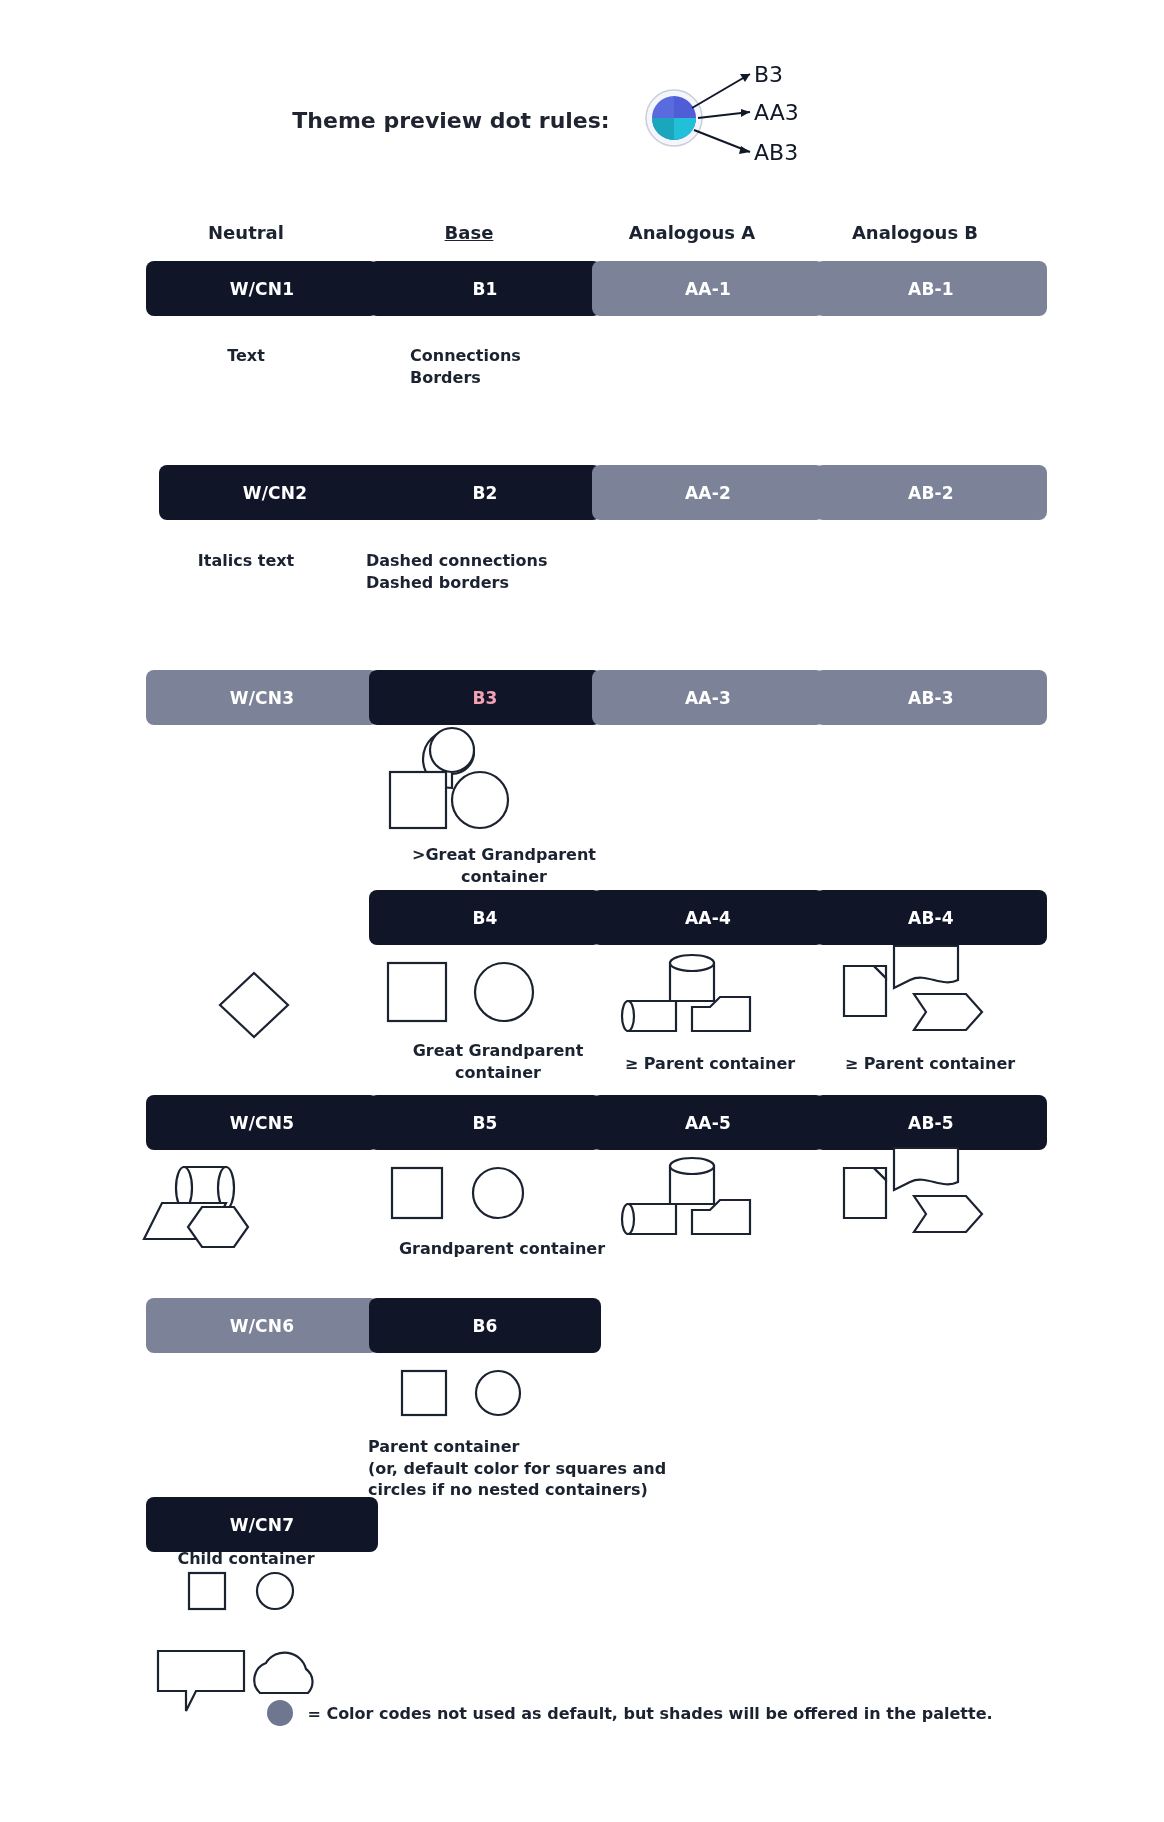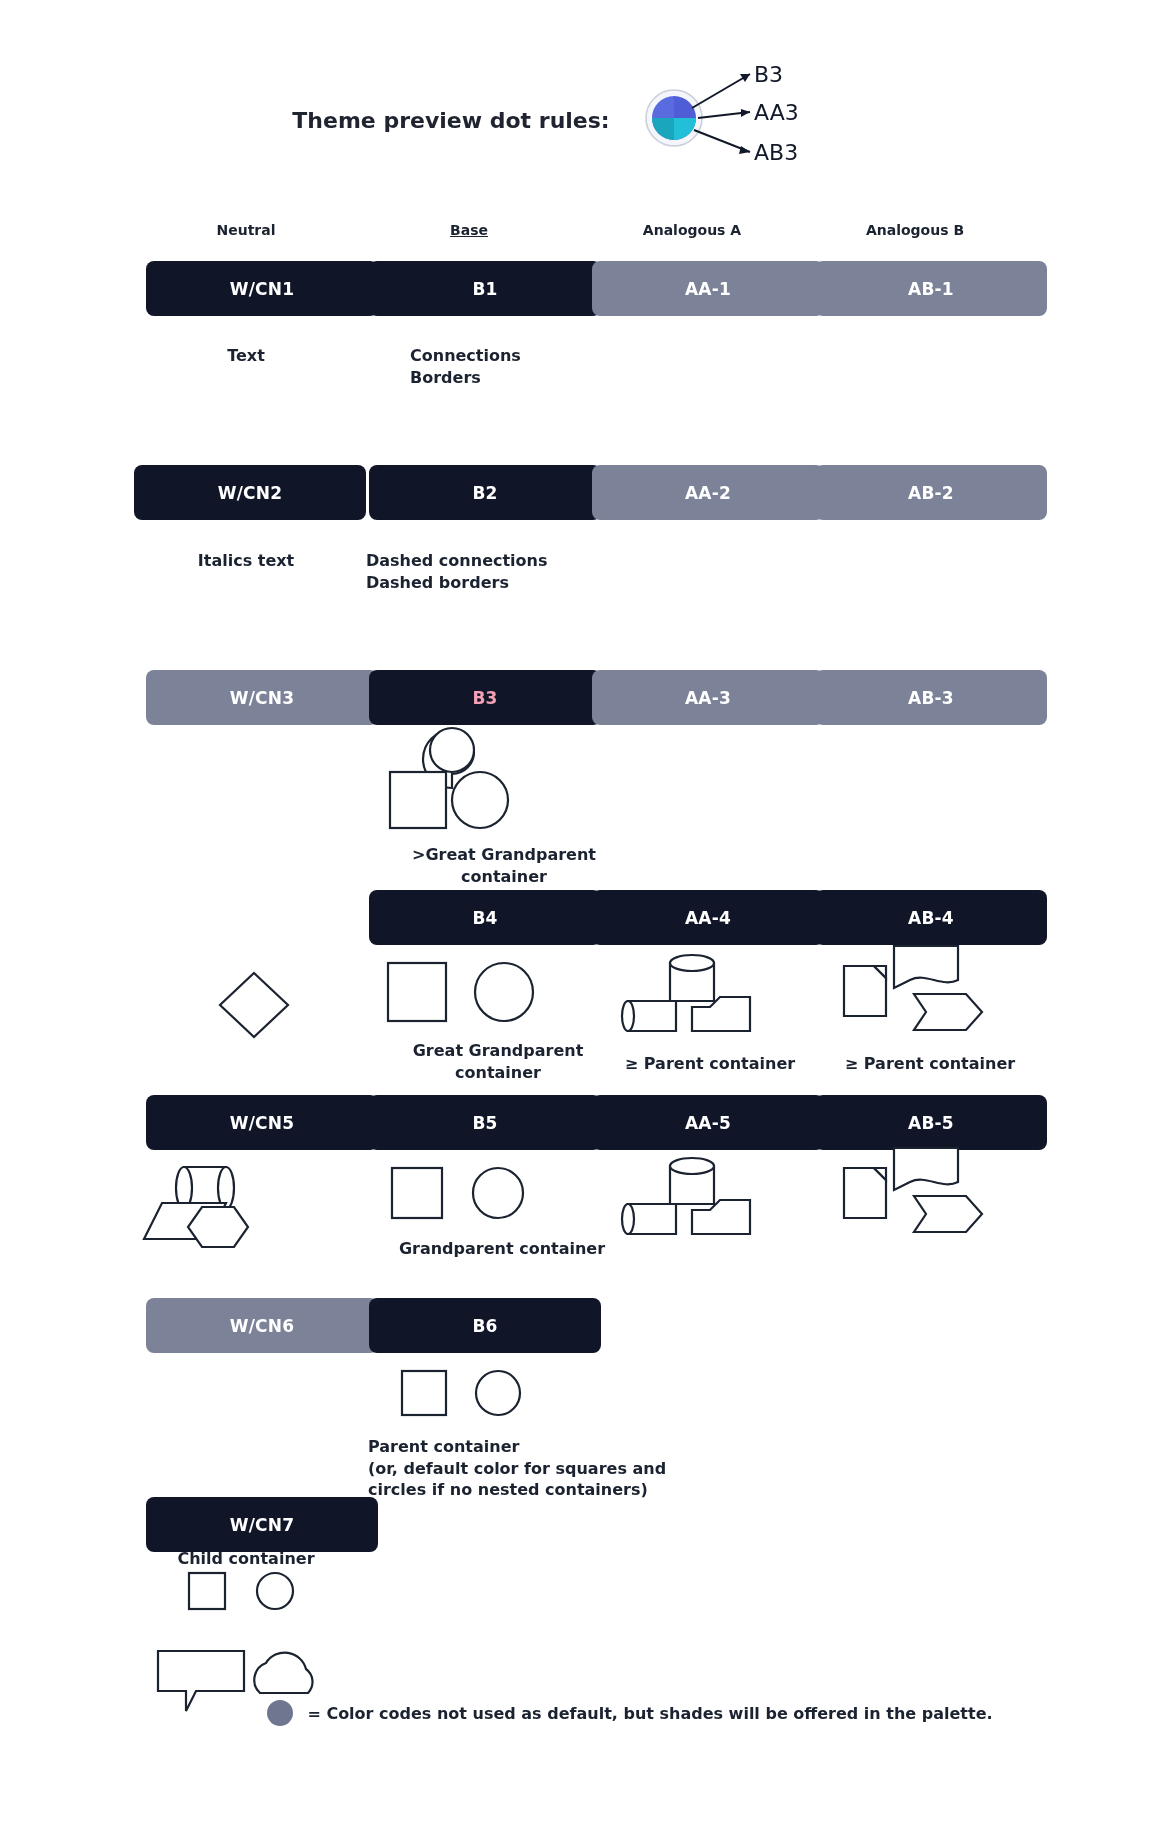--- a/index.html
+++ b/index.html
@@ -27,21 +27,21 @@
     font-size:22px;
     font-weight:600;
     color:#1f2430;
     margin-right:22px;
   }
   .dot-wrap{position:relative;width:240px;height:120px;}
 
   
   .col-head{
     position:absolute;
-    font-size:14px;
+    font-size:18px;
     font-weight:700;
     color:#1b2230;
     text-align:center;
     width:200px;
   }
   .chip{
     position:absolute;
     width:232px;
     height:55px;
     border-radius:8px;
@@ -142,21 +142,21 @@
 
   <div class="chip dark" style="left: 146px; top: 261px; background: rgb(17, 21, 40);">W/CN1</div>
   <div class="chip dark" style="left: 369px; top: 261px; background: rgb(17, 21, 40);">B1</div>
   <div class="chip gray" style="left: 592px; top: 261px; background: rgb(124, 130, 152);">AA-1</div>
   <div class="chip gray" style="left: 815px; top: 261px; background: rgb(124, 130, 152);">AB-1</div>
 
   <div class="note" style="left:126px; top:345px;">Text</div>
   <div class="note left" style="left:410px; top:345px; white-space:pre-line;">Connections
 Borders</div>
 
-  <div class="chip dark" style="left: 134px; top: 465px; background: rgb(17, 21, 40);">W/CN2</div>
+  <div class="chip dark" style="left: 159px; top: 465px; background: rgb(17, 21, 40);">W/CN2</div>
   <div class="chip dark" style="left: 369px; top: 465px; background: rgb(17, 21, 40);">B2</div>
   <div class="chip gray" style="left: 592px; top: 465px; background: rgb(124, 130, 152);">AA-2</div>
   <div class="chip gray" style="left: 815px; top: 465px; background: rgb(124, 130, 152);">AB-2</div>
 
   <div class="note" style="left:126px; top:550px;">Italics text</div>
   <div class="note left" style="left:366px; top:550px; white-space:pre-line; width:300px;">Dashed connections
 Dashed borders</div>
 
   <div class="chip gray" style="left: 146px; top: 670px; background: rgb(124, 130, 152);">W/CN3</div>
   <div class="chip dark" style="left: 369px; top: 670px; background: rgb(17, 21, 40);">

